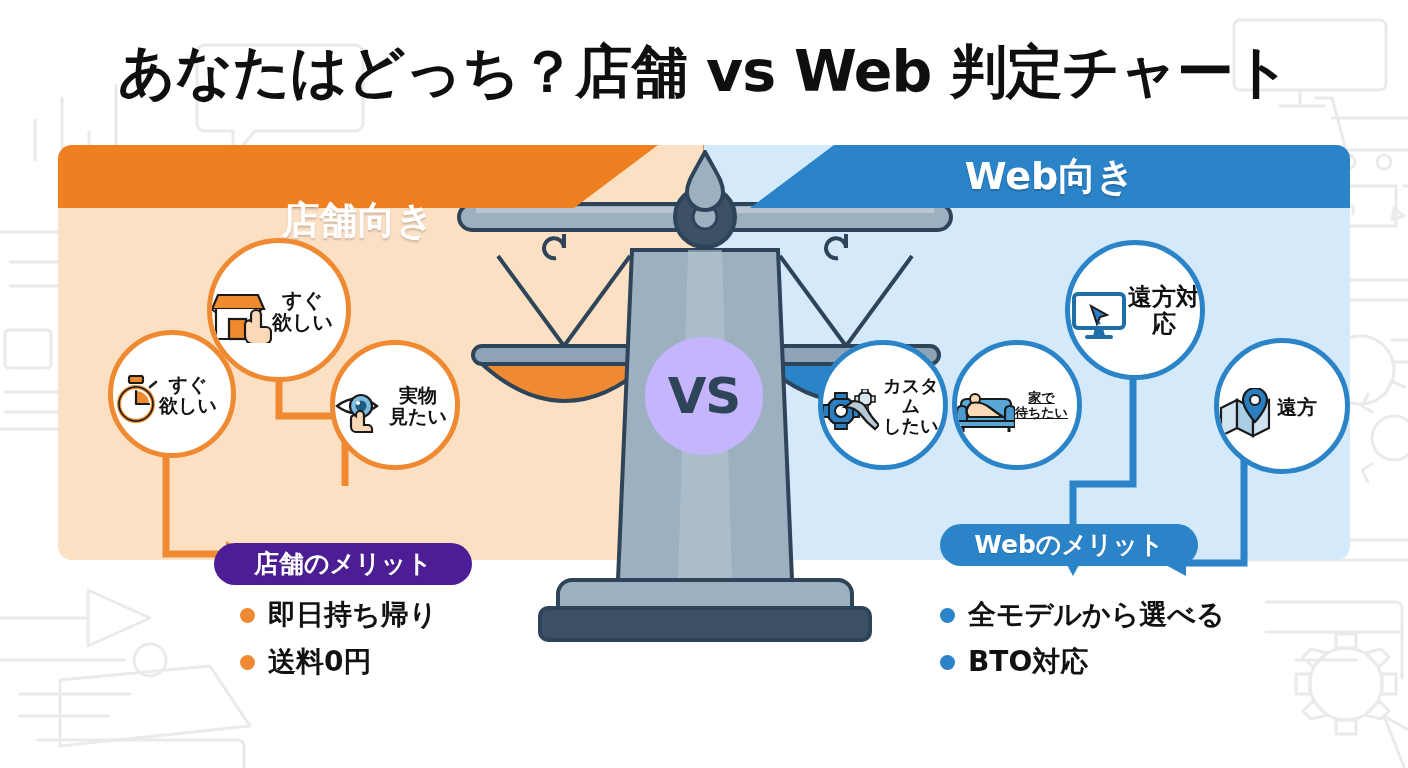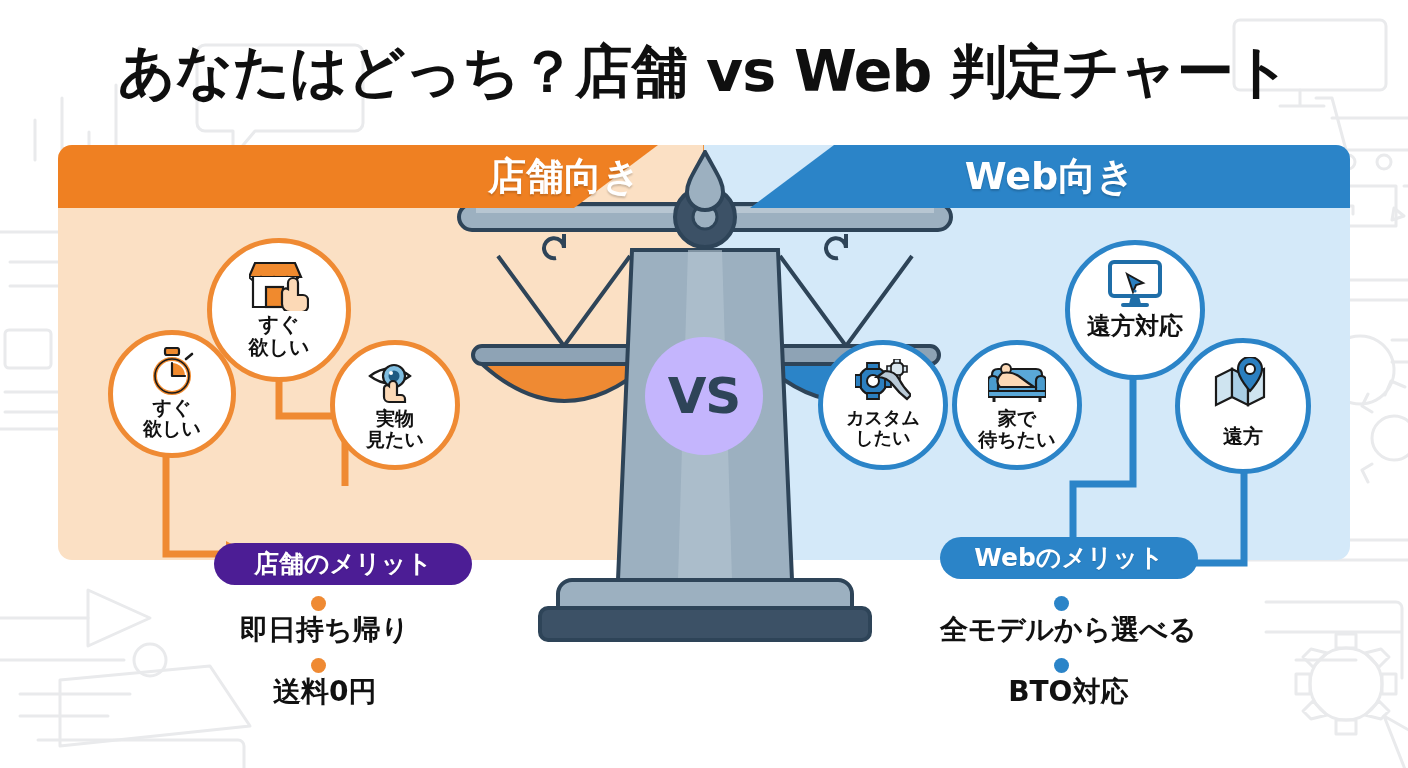--- a/index.html
+++ b/index.html
@@ -40,65 +40,65 @@
      clip-path:polygon(0 0, 100% 0, 86% 100%, 0 100%);}
   .banner-right{left:750px;width:600px;background:#2b84c8;
      border-radius:0 14px 0 0;
      clip-path:polygon(14% 0, 100% 0, 100% 100%, 0 100%);}
   .banner-txt{
     position:absolute;top:145px;height:63px;line-height:63px;
     z-index:4;color:#fff;font-size:38px;font-weight:bold;
     text-shadow:0 2px 2px rgba(0,0,0,.18);
     font-family:"DejaVu Sans","Liberation Sans",sans-serif;
   }
-  .banner-txt.l{left:41px;width:600px;text-align:right;}
+  .banner-txt.l{left:58px;width:600px;text-align:center;margin-top:44px;}
   .banner-txt.r{left:750px;width:600px;text-align:center;}
 
   
   .scale-svg{position:absolute;left:420px;top:150px;z-index:2;}
 
   
   .vs{
     position:absolute;left:645px;top:337px;width:118px;height:118px;
     border-radius:50%;background:#c4b5fd;z-index:7;
     display:flex;align-items:center;justify-content:center;
     font-size:50px;font-weight:bold;color:#2e4458;letter-spacing:-1px;
     font-family:"DejaVu Sans","Liberation Sans",sans-serif;
   }
 
   
   .bub{
     position:absolute;border-radius:50%;background:#fff;
-    display:flex;flex-direction:column;align-items:center;justify-content:flex-start;
+    display:flex;flex-direction:row;align-items:center;justify-content:flex-start;
     z-index:8;box-sizing:border-box;overflow:hidden;
   }
   .bub.o{border:5px solid #ef8a33;}
   .bub.b{border:5px solid #2b84c8;}
   .bub .ic{margin-top:11%;height:40%;display:flex;align-items:center;justify-content:center;}
   .bub .lb{
     margin-top:2px;text-align:center;color:#111;font-weight:bold;
     line-height:1.12;white-space:pre-line;
     font-family:"DejaVu Sans","Liberation Sans",sans-serif;
   }
 
   
   .pill{
     position:absolute;height:42px;line-height:42px;z-index:8;
     border-radius:21px;color:#fff;font-size:25px;font-weight:bold;
     text-align:center;text-shadow:0 1px 1px rgba(0,0,0,.15);
     font-family:"DejaVu Sans","Liberation Sans",sans-serif;
   }
   .pill-l{left:214px;top:543px;width:258px;background:#4c1d95;}
-  .pill-r{left:940px;top:537px;width:258px;background:#2b84c8;}
+  .pill-r{left:940px;top:524px;width:258px;background:#2b84c8;}
 
   
   .blist{position:absolute;z-index:8;}
   .blist-l{left:240px;top:596px;}
   .blist-r{left:940px;top:596px;}
-  .bitem{display:flex;align-items:center;margin-bottom:9px;flex-direction:column;}
+  .bitem{display:flex;align-items:center;margin-bottom:9px;}
   .bdot{width:15px;height:15px;border-radius:50%;flex:0 0 auto;margin-right:13px;}
   .bdot.o{background:#ef8a33;}
   .bdot.b{background:#2b84c8;}
   .btext{font-size:28px;font-weight:bold;color:#111;white-space:nowrap;
     font-family:"DejaVu Sans","Liberation Sans",sans-serif;}
 
   
   .conn{position:absolute;left:0;top:0;z-index:5;}
 </style>
 </head>
@@ -289,38 +289,38 @@
       <svg width="58" height="42" viewBox="0 0 58 42">
         <path d="M4 14 q0 -6 6 -6 h38 q6 0 6 6 v16 h-50 z" fill="#5aa8d8" stroke="#1a1a1a" stroke-width="2.2"></path>
         <path d="M0 20 q0 -5 5 -5 q5 0 5 5 v12 h-10 z" fill="#4a9bcd" stroke="#1a1a1a" stroke-width="2.2"></path>
         <path d="M48 20 q0 -5 5 -5 q5 0 5 5 v12 h-10 z" fill="#4a9bcd" stroke="#1a1a1a" stroke-width="2.2"></path>
         <path d="M0 30 h58 v6 h-58 z" fill="#5aa8d8" stroke="#1a1a1a" stroke-width="2.2"></path>
         <path d="M6 36 v5 M52 36 v5" stroke="#1a1a1a" stroke-width="3"></path>
         <circle cx="18" cy="8" r="5" fill="#fcd9b6" stroke="#1a1a1a" stroke-width="2"></circle>
         <path d="M14 12 q10 -2 18 4 q8 6 14 10 h-34 q-6 -6 2 -14 z" fill="#fcd9b6" stroke="#1a1a1a" stroke-width="2.2"></path>
       </svg>
     </div>
-    <div class="lb" style="font-size:19px;">家で
+    <div class="lb" style="font-size:13px;text-decoration:underline;">家で
 待ちたい</div>
   </div>
 
   <div class="bub b" style="left:1065px;top:240px;width:140px;height:140px;">
     <div class="ic">
       <svg width="58" height="50" viewBox="0 0 58 50">
         <rect x="4" y="2" width="50" height="34" rx="4" fill="#fff" stroke="#1f6ea8" stroke-width="4"></rect>
         <path d="M21 14 l16 9 l-7 2 l-3 7 z" fill="#2b7fc0" stroke="#1a1a1a" stroke-width="2"></path>
         <circle cx="29" cy="31" r="1.6" fill="#1f6ea8"></circle>
         <path d="M25 36 h8 l2 8 h-12 z" fill="#1f6ea8"></path>
         <path d="M17 45 h24" stroke="#1f6ea8" stroke-width="4" stroke-linecap="round"></path>
       </svg>
     </div>
     <div class="lb" style="font-size:24px;">遠方対応</div>
   </div>
 
-  <div class="bub b" style="left:1175px;top:338px;width:136px;height:136px;gap:16px;">
+  <div class="bub b" style="left:1214px;top:338px;width:136px;height:136px;">
     <div class="ic">
       <svg width="58" height="50" viewBox="0 0 58 50">
         <path d="M2 20 l16 -8 v28 l-16 8 z" fill="#cfe4f0" stroke="#1a1a1a" stroke-width="2.2"></path>
         <path d="M18 12 l16 8 v28 l-16 -8 z" fill="#a9cee5" stroke="#1a1a1a" stroke-width="2.2"></path>
         <path d="M34 20 l16 -8 v28 l-16 8 z" fill="#cfe4f0" stroke="#1a1a1a" stroke-width="2.2"></path>
         <path d="M36 0 a12 12 0 0 1 12 12 c0 9 -12 22 -12 22 c0 0 -12 -13 -12 -22 a12 12 0 0 1 12 -12 z" fill="#2b7fc0" stroke="#1a1a1a" stroke-width="2.2"></path>
         <circle cx="36" cy="12" r="5" fill="#fff" stroke="#1a1a1a" stroke-width="2"></circle>
       </svg>
     </div>
     <div class="lb" style="font-size:20px;">遠方</div>

